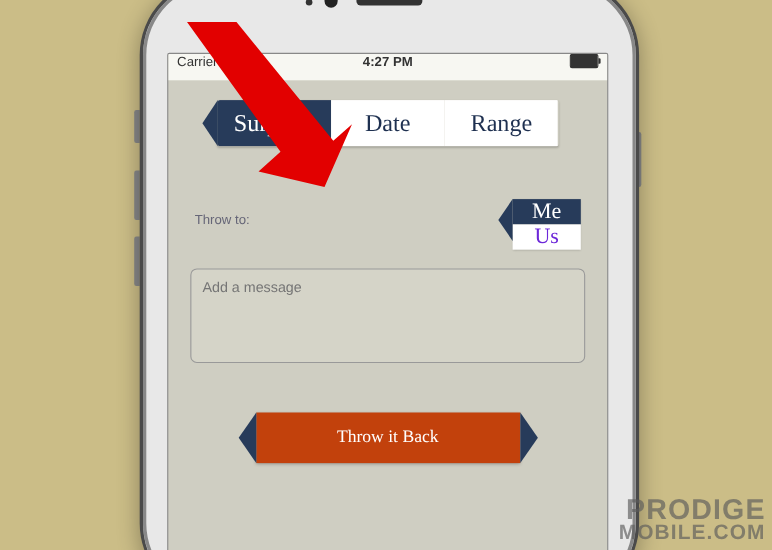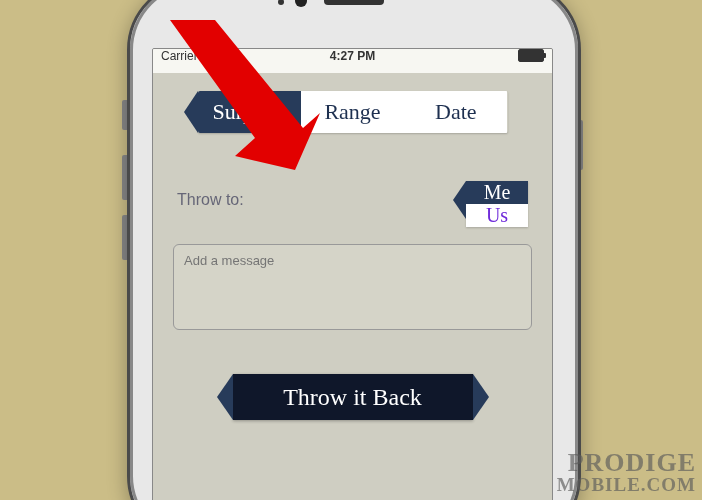--- a/index.html
+++ b/index.html
@@ -98,21 +98,21 @@
 }
 .throw-row{
   display:flex;
   align-items:center;
   justify-content:space-between;
   margin-top:48px;
   padding: 0 4px;
 }
 .throw-label{
   color:#667;
-  font-size:16px;
+  font-size:12px;
 }
 .throw-seg{
   display:flex;
   height:38px;
   position:relative;
   flex-direction:column;
 }
 .throw-opt{
   width:62px;
   display:flex;align-items:center;justify-content:center;
@@ -137,43 +137,43 @@
   font-size:13px;
   color:#999;
   box-sizing:border-box;
   resize:none;
   font-family:inherit;
 }
 .main-btn{
   margin:40px auto 0;
   width:240px;
   height:46px;
-  background:#0f172a;
+  background:#c2410c;
   color:#fff;
   display:flex;align-items:center;justify-content:center;
   font-family:'Brush Script MT','Snell Roundhand',cursive;
-  font-size:24px;
+  font-size:16px;
   position:relative;
   cursor:pointer;
   box-shadow:0 1px 3px rgba(0,0,0,0.3);
 }
 .main-btn::before{content:"";position:absolute;left:-16px;top:0;border-top:23px solid transparent;border-bottom:23px solid transparent;border-right:16px solid #273b5a;}
 .main-btn::after{content:"";position:absolute;right:-16px;top:0;border-top:23px solid transparent;border-bottom:23px solid transparent;border-left:16px solid #273b5a;}
 
 .red-arrow{
   position:absolute;
   left:145px; top:20px;
   z-index:50;
   pointer-events:none;
 }
 .watermark{
   position:absolute;
   right:6px; bottom:6px;
   color:rgba(90,90,90,0.65);
-  font-family: Liberation Serif, serif;
+  font-family: Liberation Sans, sans-serif;
   letter-spacing:1px;
   text-align:right;
   line-height:0.95;
   z-index:60;
 }
 .wm-top{font-size:26px;font-weight:900;}
 .wm-bot{font-size:19px;font-weight:700;}
 </style>
 </head>
 <body>
@@ -207,24 +207,24 @@
     </div>
 
     <div class="app-content">
       <div class="seg-wrapper">
         <div class="seg-arrow-left"></div>
         <div class="segment-row">
           <div class="segment sel first">
               <span>Surprise</span>
             </div>
           <div class="segment">
+              <span>Date</span>
+            </div>
+          <div class="segment">
               <span>Range</span>
-            </div>
-          <div class="segment">
-              <span>Date</span>
             </div>
         </div>
       </div>
 
       <div class="throw-row">
         <div class="throw-label">Throw to:</div>
         <div class="throw-seg">
           <div class="throw-arrow-left"></div>
           <div class="throw-opt sel">
               <span>Me</span>

